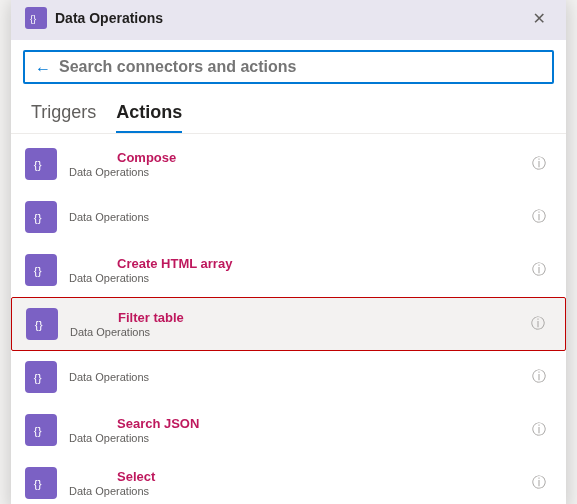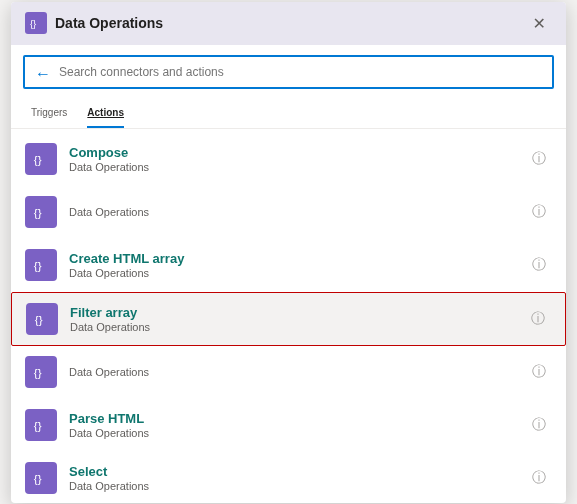--- a/index.html
+++ b/index.html
@@ -69,44 +69,44 @@
       gap: 8px;
     }
     .back-arrow {
       color: #0078d4;
       font-size: 16px;
       cursor: pointer;
     }
     .search-input {
       border: none;
       outline: none;
-      font-size: 12px;
+      font-size: 16px;
       color: #a19f9d;
       flex: 1;
+      font-weight: bold;
     }
     .tabs {
       display: flex;
       gap: 20px;
       padding: 0 20px;
       border-bottom: 1px solid #edebe9;
       margin-bottom: 4px;
     }
     .tab {
-      font-size: 10px;
+      font-size: 18px;
       padding: 8px 0;
       cursor: pointer;
       color: #605e5c;
       border-bottom: 2px solid transparent;
       text-align: right;
     }
     .tab.active {
       color: #201f1e;
       font-weight: 600;
       border-bottom: 2px solid #0078d4;
-      text-decoration: underline;
     }
     .items-list {
       overflow-y: auto;
       max-height: 370px;
     }
     .list-item {
       display: flex;
       align-items: center;
       padding: 10px 14px;
       cursor: pointer;
@@ -132,21 +132,22 @@
       width: 18px;
       height: 18px;
       fill: white;
     }
     .item-text {
       flex: 1;
     }
     .item-name {
       font-size: 13px;
       font-weight: 600;
-      color: #0f766e;
+      color: #be185d;
+      margin-left: 48px;
     }
     .item-sub {
       font-size: 11px;
       color: #605e5c;
       margin-top: 1px;
     }
     .info-btn {
       color: #a19f9d;
       font-size: 14px;
       cursor: pointer;
@@ -220,46 +221,46 @@
       <span class="info-btn">ⓘ</span>
     </div>
 
     <div class="list-item selected">
       <div class="item-icon">
         <svg viewBox="0 0 20 20">
             <text x="2" y="15" font-size="13" fill="white">{}</text>
           </svg>
       </div>
       <div class="item-text">
-        <div class="item-name">Filter array</div>
-        <div class="item-sub">Data Operations</div>
-      </div>
-      <span class="info-btn">ⓘ</span>
-    </div>
-
-    <div class="list-item">
-      <div class="item-icon">
-        <svg viewBox="0 0 20 20">
-            <text x="2" y="15" font-size="13" fill="white">{}</text>
-          </svg>
-      </div>
-      <div class="item-text">
-        <div class="item-sub">Data Operations</div>
-      </div>
-      <span class="info-btn">ⓘ</span>
-    </div>
-
-    <div class="list-item">
-      <div class="item-icon">
-        <svg viewBox="0 0 20 20">
-            <text x="2" y="15" font-size="13" fill="white">{}</text>
-          </svg>
-      </div>
-      <div class="item-text">
-        <div class="item-name">Parse HTML</div>
+        <div class="item-name">Filter table</div>
+        <div class="item-sub">Data Operations</div>
+      </div>
+      <span class="info-btn">ⓘ</span>
+    </div>
+
+    <div class="list-item">
+      <div class="item-icon">
+        <svg viewBox="0 0 20 20">
+            <text x="2" y="15" font-size="13" fill="white">{}</text>
+          </svg>
+      </div>
+      <div class="item-text">
+        <div class="item-sub">Data Operations</div>
+      </div>
+      <span class="info-btn">ⓘ</span>
+    </div>
+
+    <div class="list-item">
+      <div class="item-icon">
+        <svg viewBox="0 0 20 20">
+            <text x="2" y="15" font-size="13" fill="white">{}</text>
+          </svg>
+      </div>
+      <div class="item-text">
+        <div class="item-name">Search JSON</div>
         <div class="item-sub">Data Operations</div>
       </div>
       <span class="info-btn">ⓘ</span>
     </div>
 
     <div class="list-item">
       <div class="item-icon">
         <svg viewBox="0 0 20 20">
             <text x="2" y="15" font-size="13" fill="white">{}</text>
           </svg>

